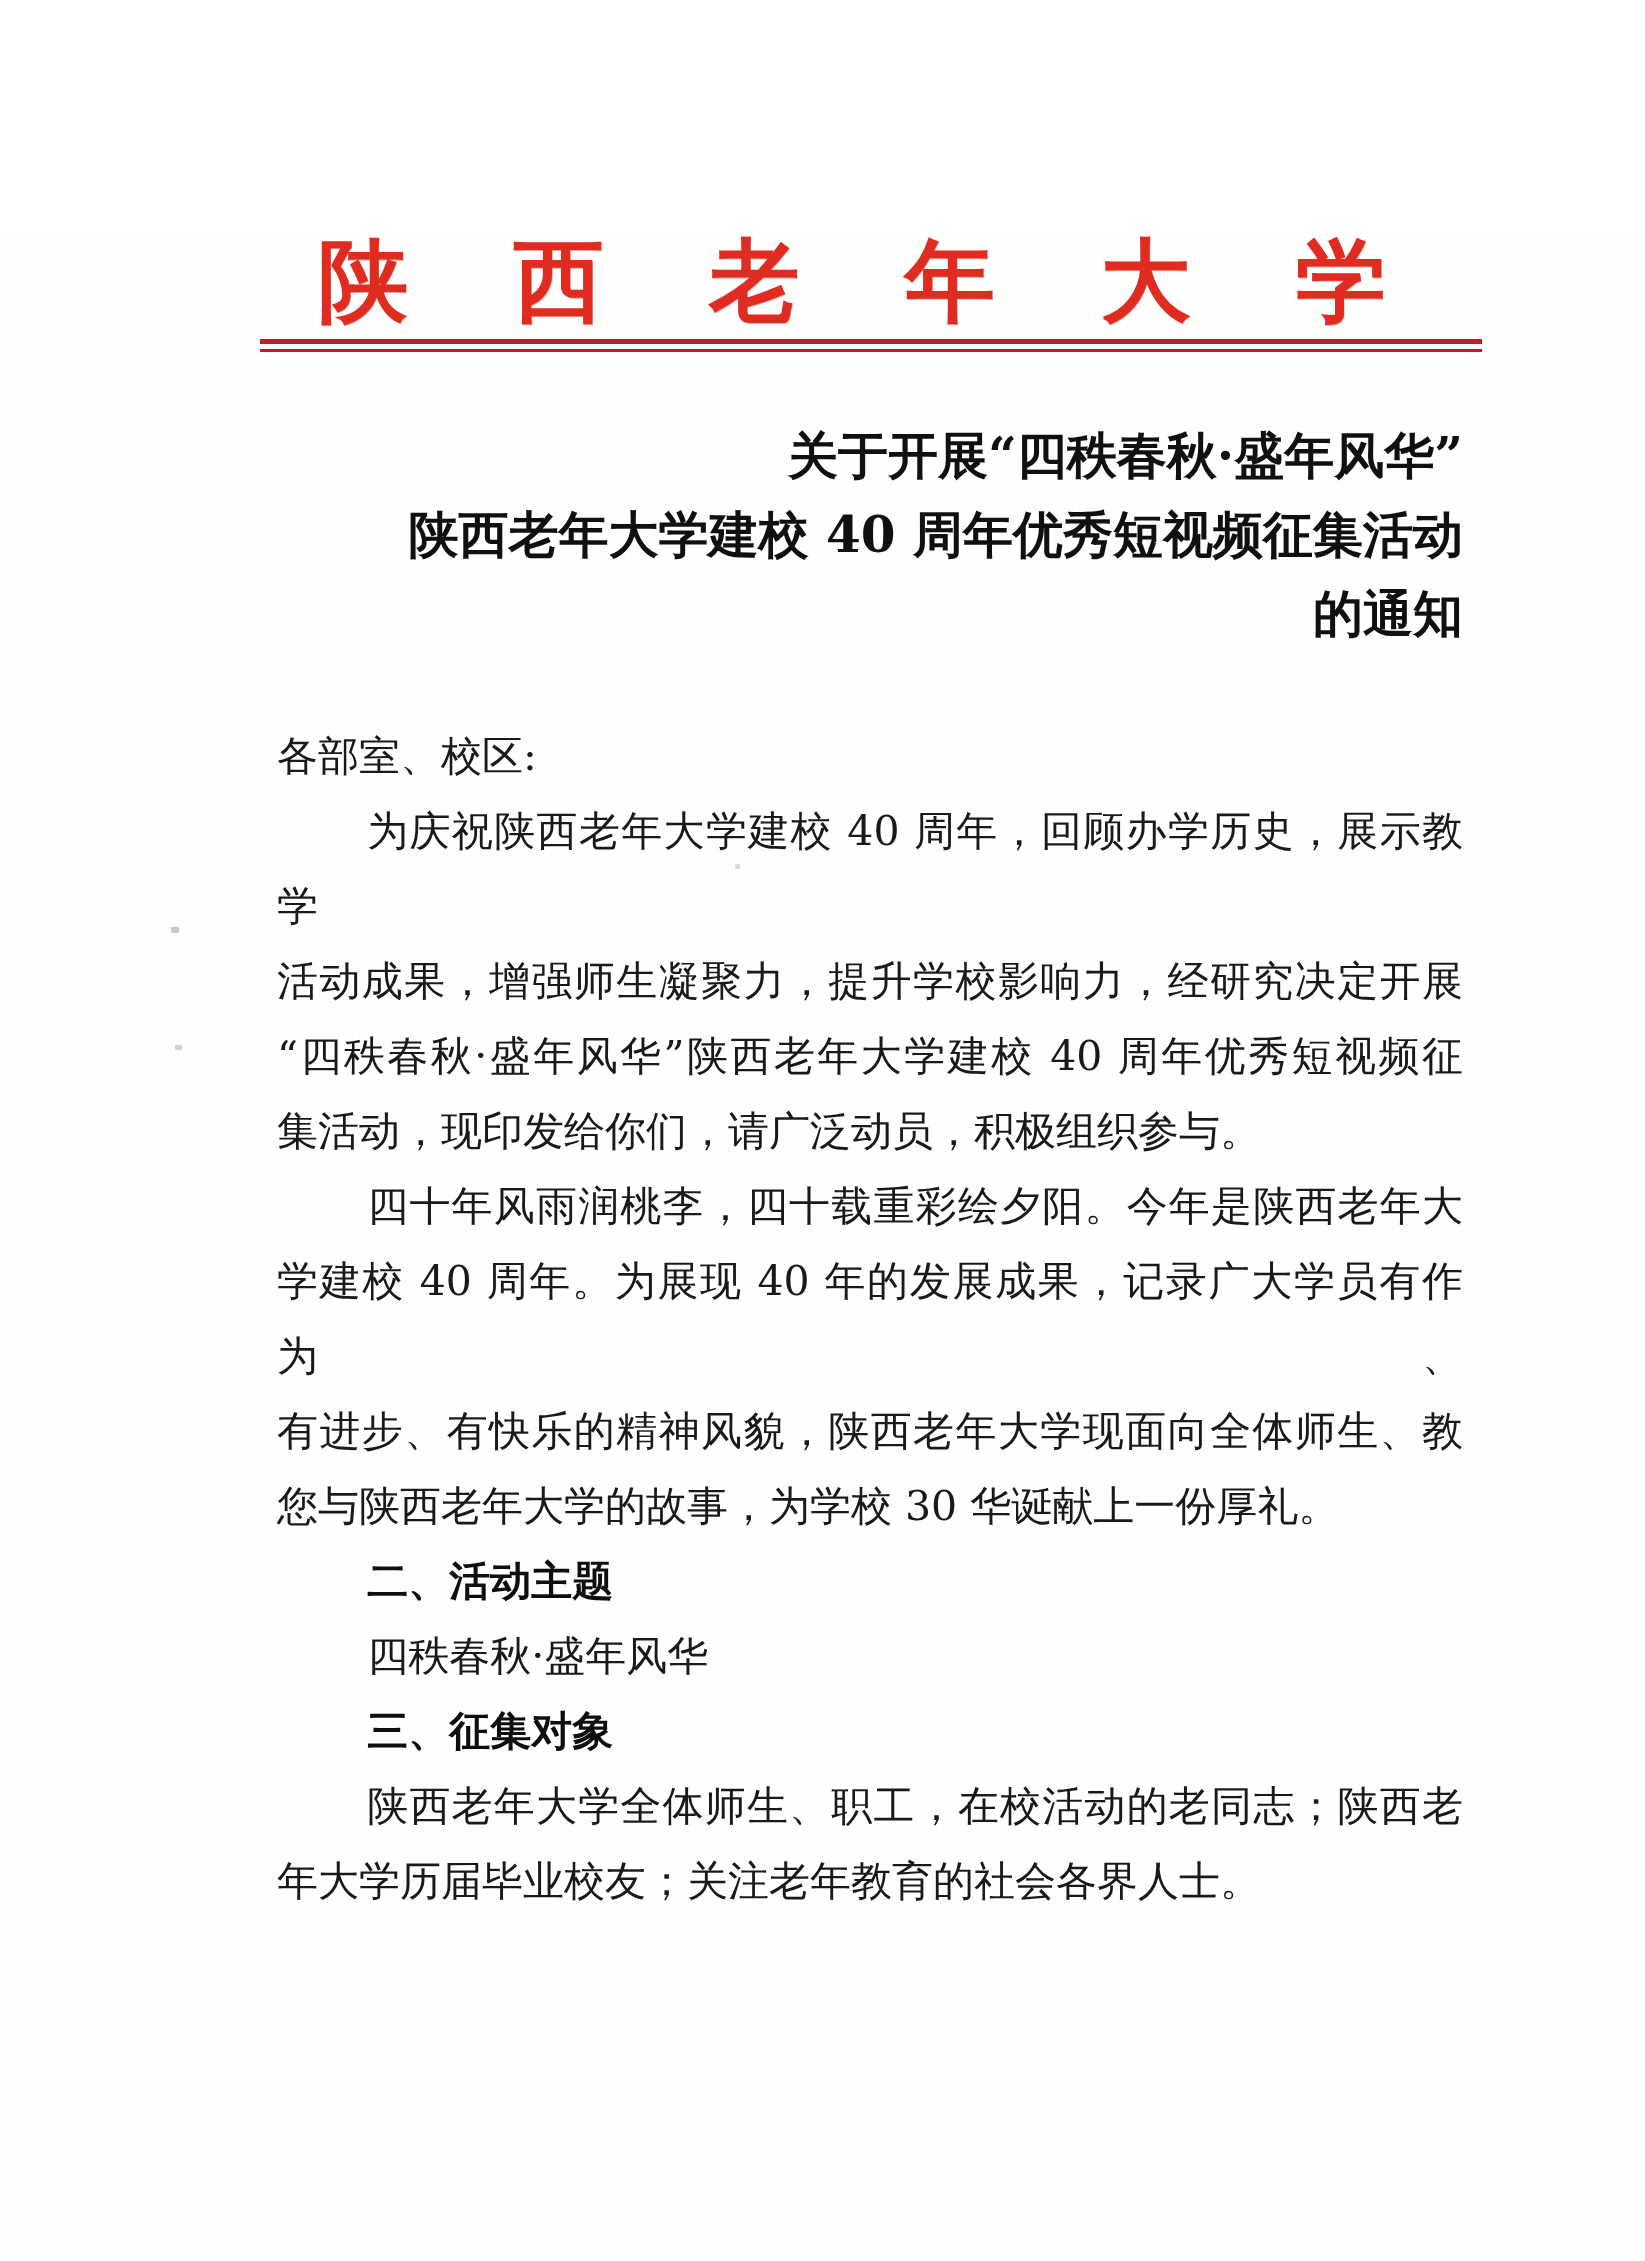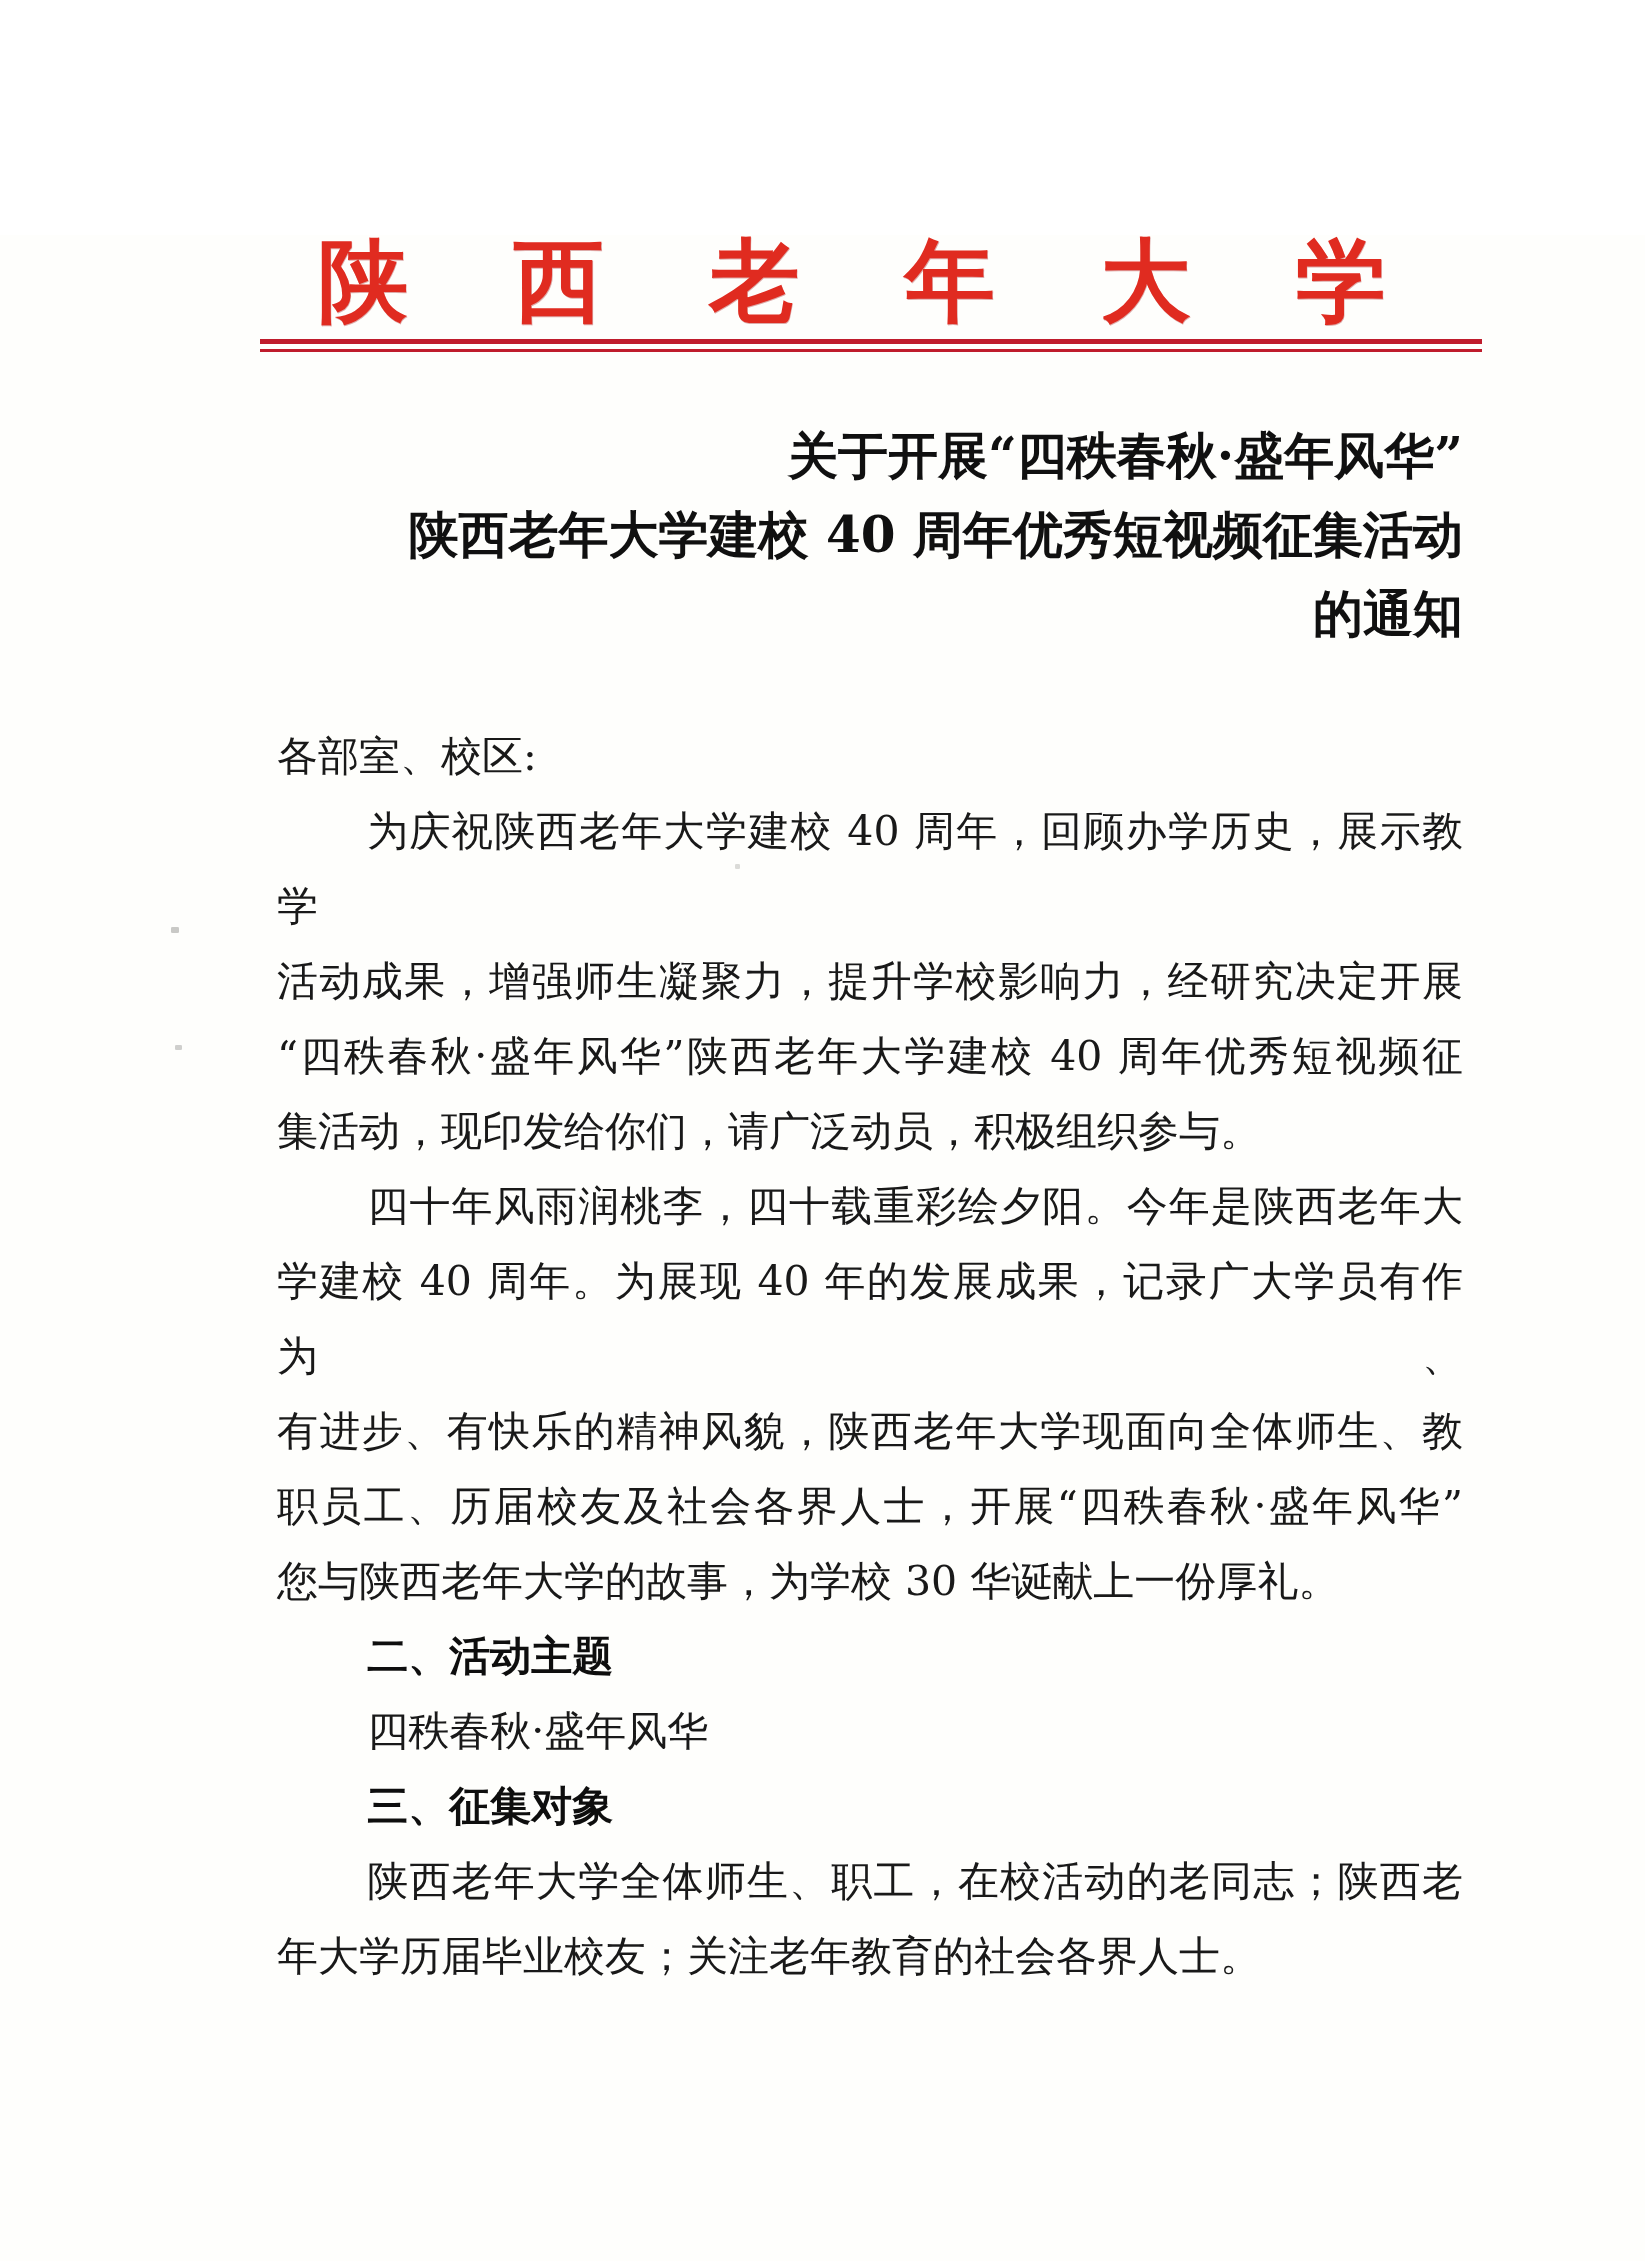--- a/index.html
+++ b/index.html
@@ -102,21 +102,20 @@
   <div class="doc-body" id="doc-body">
 
   <div class="line">各部室、校区:</div>
       <div class="line indent fill">为庆祝陕西老年大学建校 40 周年，回顾办学历史，展示教学</div>
       <div class="line fill">活动成果，增强师生凝聚力，提升学校影响力，经研究决定开展</div>
       <div class="line fill">“四秩春秋·盛年风华”陕西老年大学建校 40 周年优秀短视频征</div>
       <div class="line">集活动，现印发给你们，请广泛动员，积极组织参与。</div>
       <div class="line indent fill">四十年风雨润桃李，四十载重彩绘夕阳。今年是陕西老年大</div>
       <div class="line fill">学建校 40 周年。为展现 40 年的发展成果，记录广大学员有作为、</div>
       <div class="line fill">有进步、有快乐的精神风貌，陕西老年大学现面向全体师生、教</div>
-      <div class="line fill">职员工、历届校友及社会各界人士，开展“四秩春秋·盛年风华”</div>
       <div class="line">您与陕西老年大学的故事，为学校 30 华诞献上一份厚礼。</div>
       <div class="line indent heading">二、活动主题</div>
       <div class="line indent">四秩春秋·盛年风华</div>
       <div class="line indent heading">三、征集对象</div>
       <div class="line indent fill">陕西老年大学全体师生、职工，在校活动的老同志；陕西老</div>
       <div class="line">年大学历届毕业校友；关注老年教育的社会各界人士。</div>
     </div>
 
   <div class="page-number">— 1 —</div>
 

